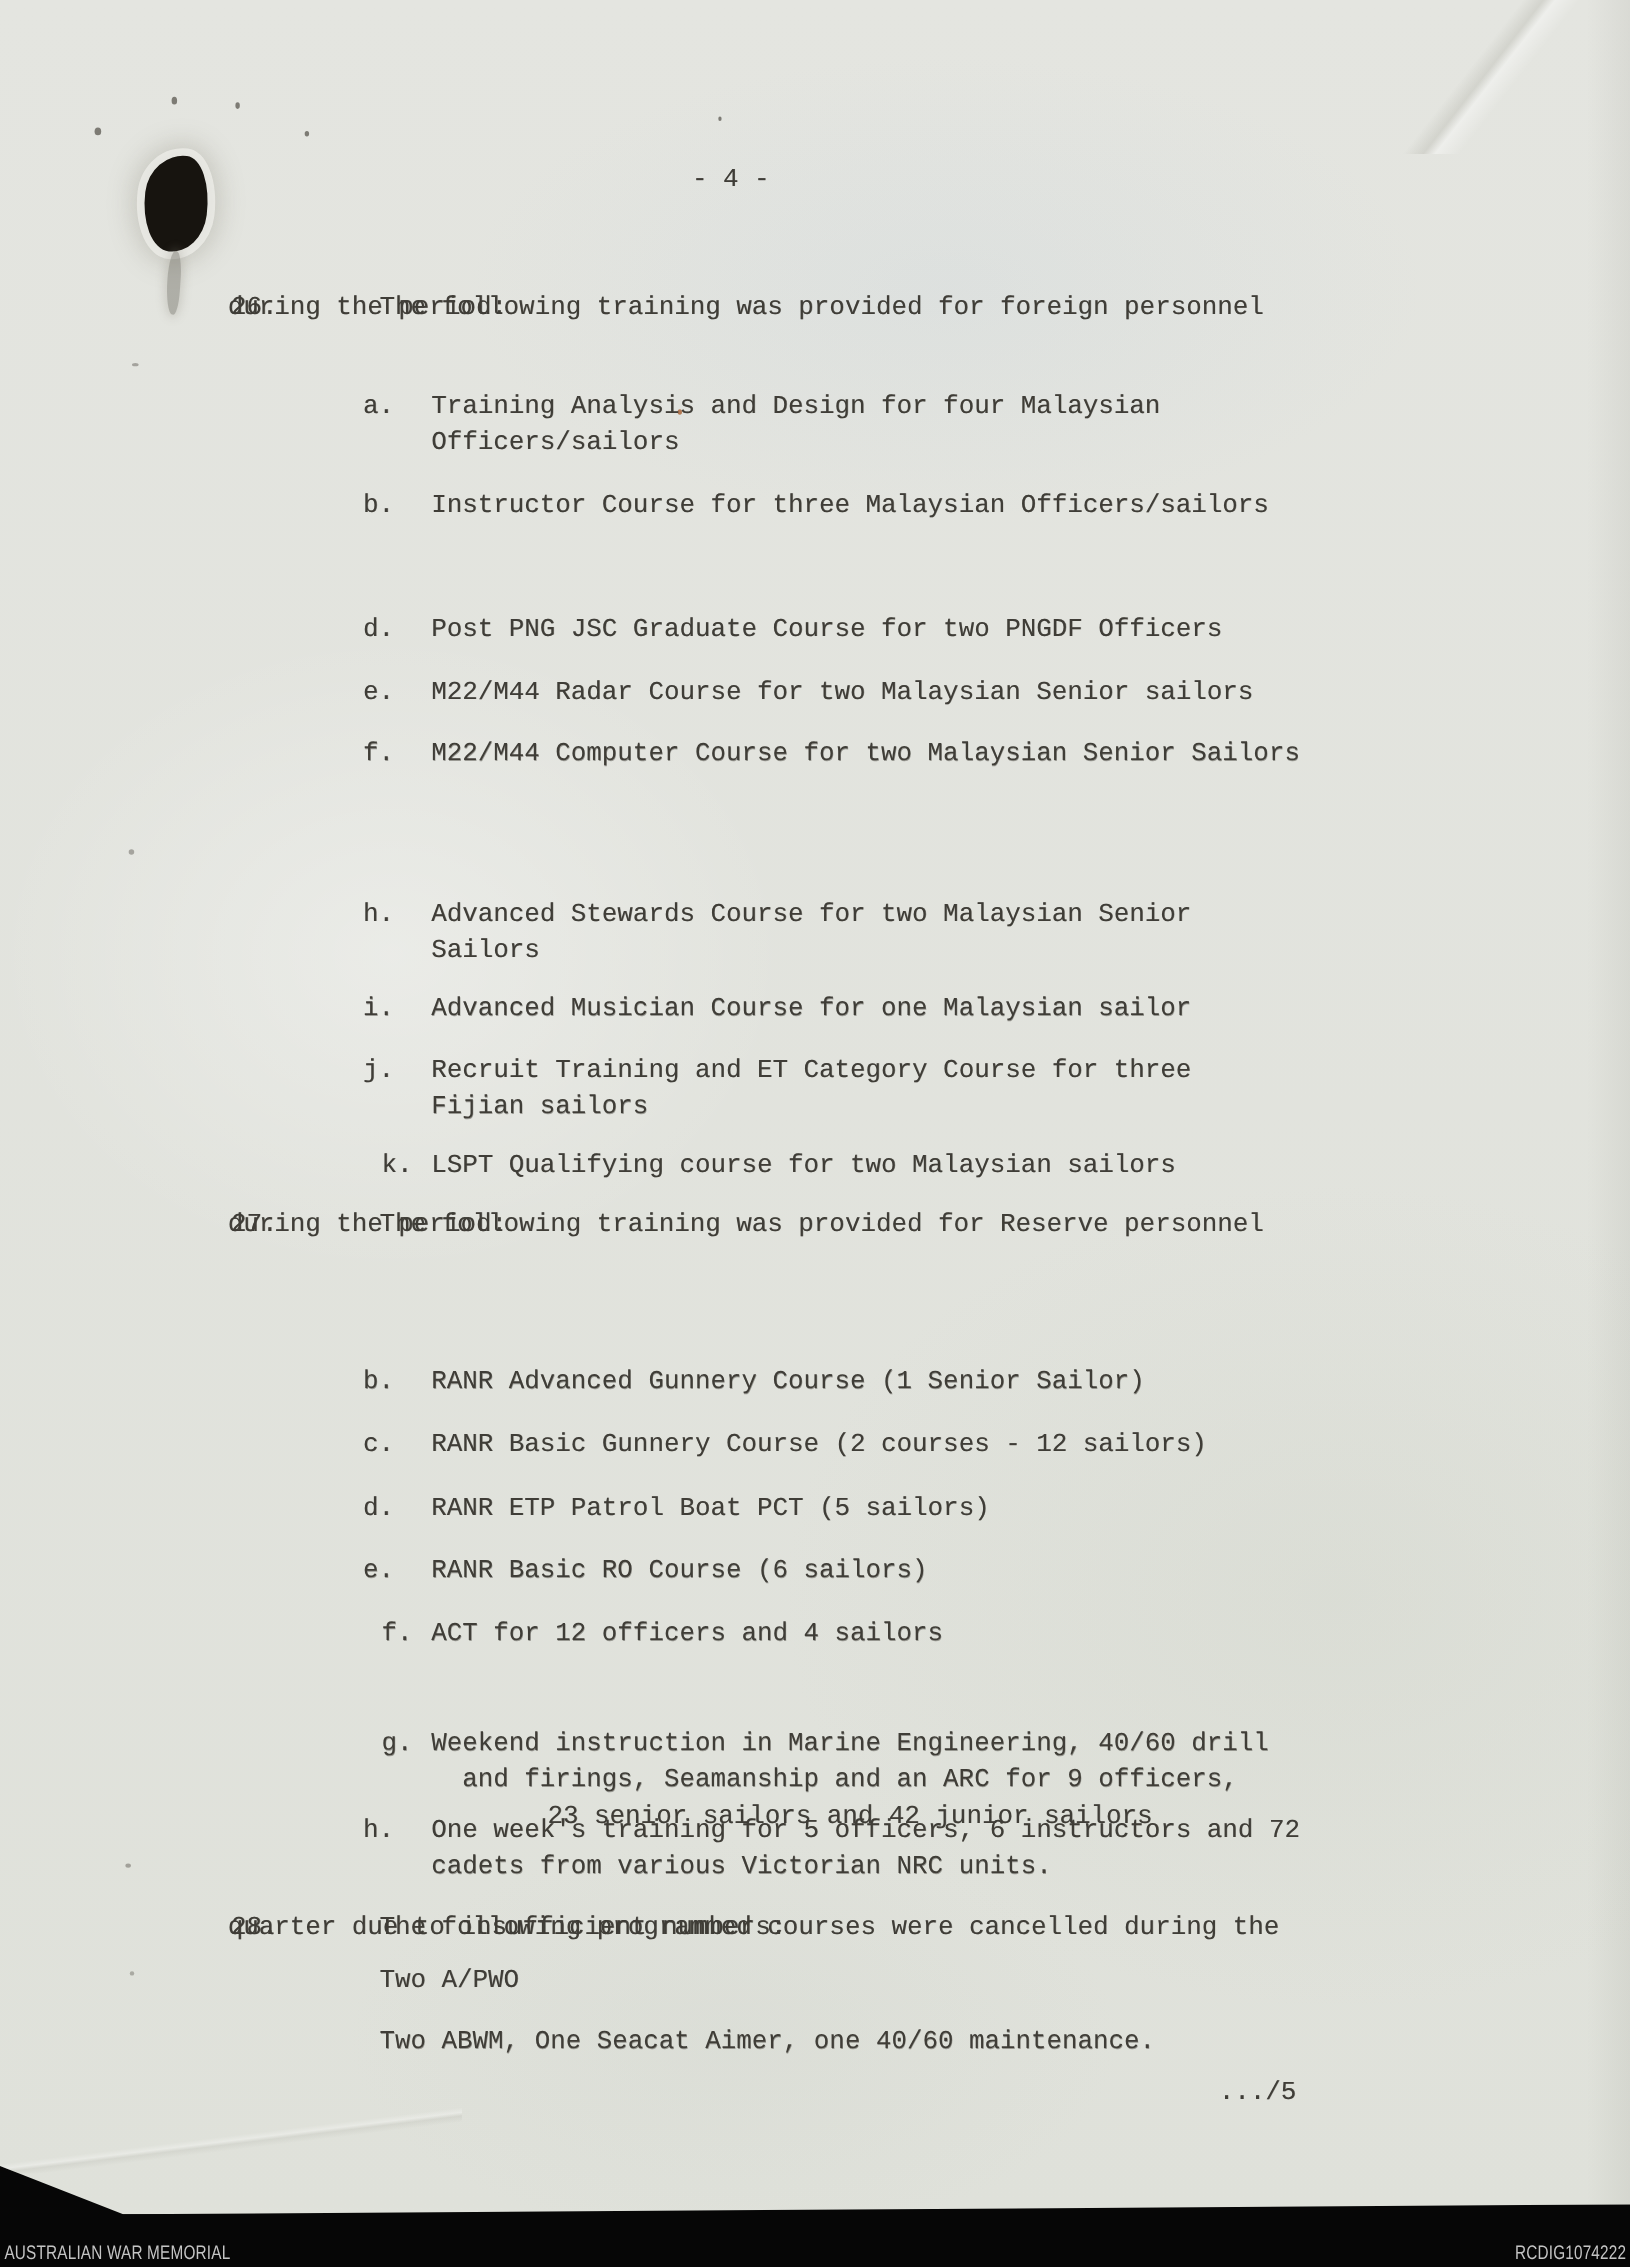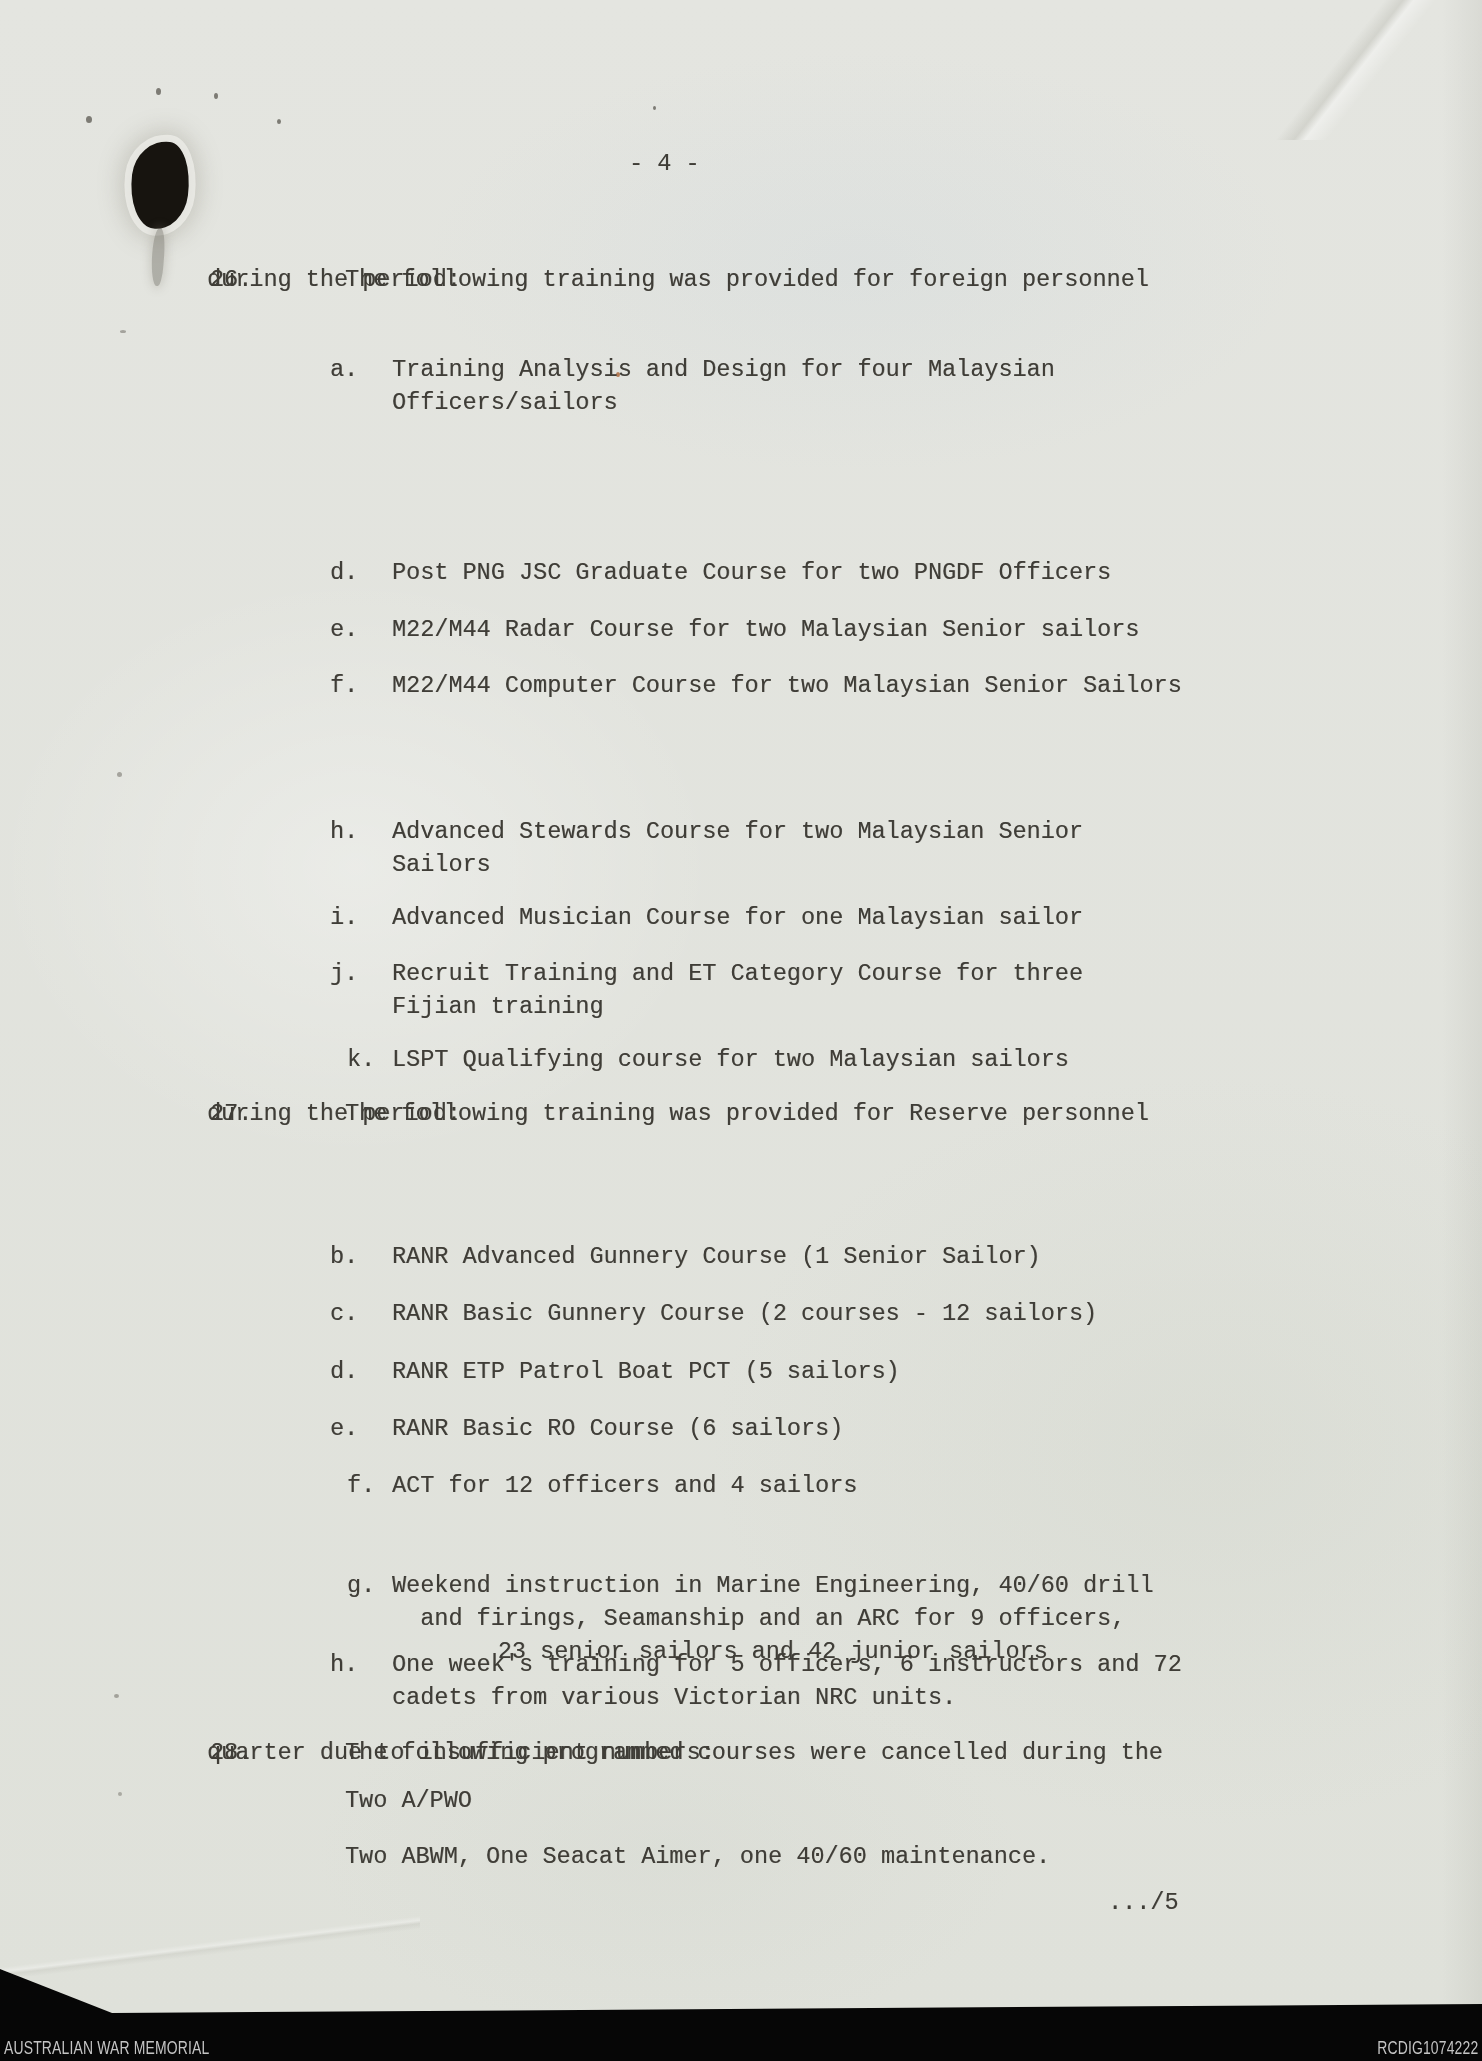--- a/index.html
+++ b/index.html
@@ -97,39 +97,42 @@
 
   <div class="line" style="left:210px; top:230px;">
     <span class="num">26.</span><span>The following training was provided for foreign personnel</span>
   </div>
   <div class="line" style="left:207px; top:263px;">during the period:</div>
 
   <div class="line" style="left:330px; top:320px;">
     <span class="letter">a.</span><span class="itext">Training Analysis and Design for four Malaysian
 Officers/sailors</span>
   </div>
+  <div class="line" style="left:330px; top:410px;">
+    <span class="letter">b.</span><span class="itext">Instructor Course for three Malaysian Officers/sailors</span>
+  </div>
   <div class="line" style="left:330px; top:523px;">
     <span class="letter">d.</span><span class="itext">Post PNG JSC Graduate Course for two PNGDF Officers</span>
   </div>
   <div class="line" style="left:330px; top:580px;">
     <span class="letter">e.</span><span class="itext">M22/M44 Radar Course for two Malaysian Senior sailors</span>
   </div>
   <div class="line" style="left:330px; top:636px;">
     <span class="letter">f.</span><span class="itext">M22/M44 Computer Course for two Malaysian Senior Sailors</span>
   </div>
   <div class="line" style="left:330px; top:782px;">
     <span class="letter">h.</span><span class="itext">Advanced Stewards Course for two Malaysian Senior
 Sailors</span>
   </div>
   <div class="line" style="left:330px; top:868px;">
     <span class="letter">i.</span><span class="itext">Advanced Musician Course for one Malaysian sailor</span>
   </div>
   <div class="line" style="left:330px; top:924px;">
     <span class="letter">j.</span><span class="itext">Recruit Training and ET Category Course for three
-Fijian training</span>
+Fijian sailors</span>
   </div>
   <div class="line" style="left:330px; top:1010px;text-align:center;">
     <span class="letter">k.</span><span class="itext">LSPT Qualifying course for two Malaysian sailors</span>
   </div>
 
   <div class="line" style="left:210px; top:1064px;">
     <span class="num">27.</span><span>The following training was provided for Reserve personnel</span>
   </div>
   <div class="line" style="left:207px; top:1097px;">during the period:</div>
 

